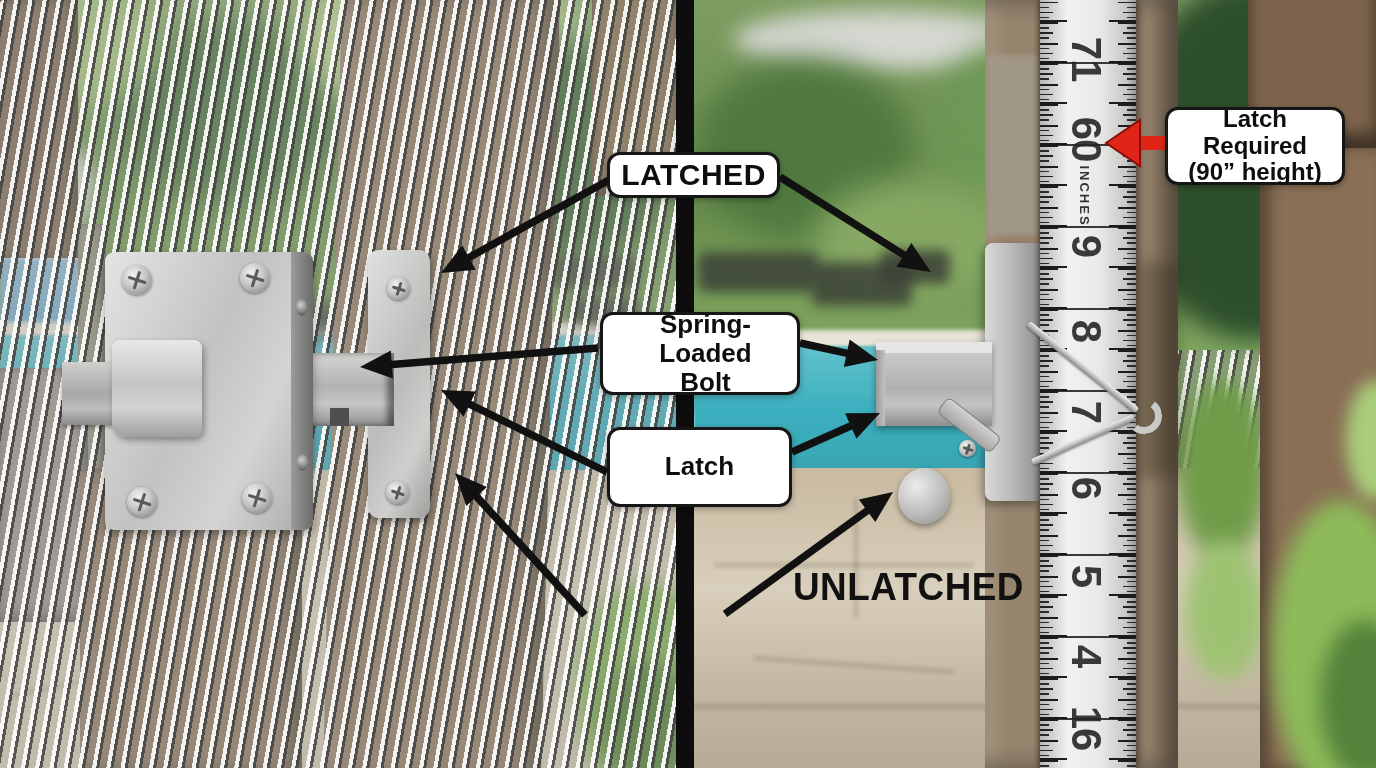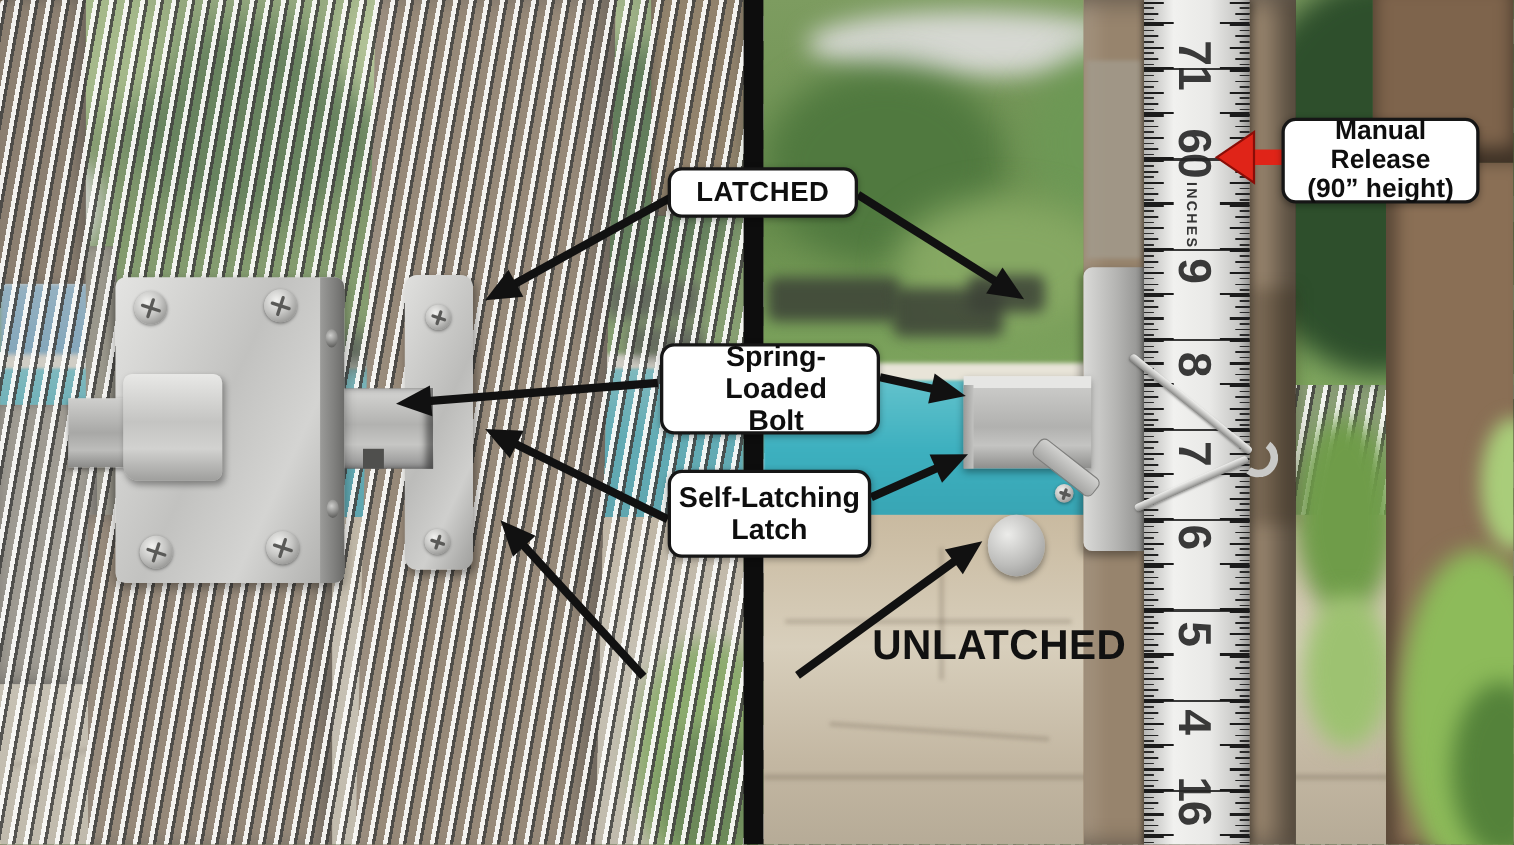--- a/index.html
+++ b/index.html
@@ -122,21 +122,21 @@
     background:repeating-linear-gradient(180deg,rgba(0,0,0,0) 0 62px,rgba(25,25,25,.85) 62px 64px,rgba(0,0,0,0) 64px 82px);}
   .tape-num{position:absolute;left:46px;color:#262626;font-weight:700;font-size:42px;line-height:1;
     transform:translate(-50%,-50%) rotate(90deg);letter-spacing:-1px;opacity:.9;}
   .tape-unit{position:absolute;left:44px;color:#333;font-weight:700;font-size:13px;letter-spacing:2px;
     transform:translate(-50%,-50%) rotate(90deg);}
 
   
   .callout{position:absolute;display:flex;flex-direction:column;align-items:center;justify-content:center;
     background:#ffffff;border:3px solid #161616;border-radius:13px;color:#0e0e0e;font-weight:700;
     text-align:center;z-index:50;box-shadow:0 2px 6px rgba(0,0,0,.3);box-sizing:border-box;line-height:1.12;}
-  .cl-latched{left:607px;top:152px;width:173px;height:46px;font-size:25px;letter-spacing:.5px;}
+  .cl-latched{left:607px;top:152px;width:173px;height:46px;font-size:30px;letter-spacing:.5px;}
   .cl-spring{left:600px;top:312px;width:200px;height:83px;font-size:26px;padding-left:11px;}
   .cl-self{left:607px;top:427px;width:185px;height:80px;font-size:26px;}
   .cl-nomanual{left:580px;top:612px;width:238px;height:85px;font-size:25px;}
   .cl-release{left:1165px;top:107px;width:180px;height:78px;font-size:24px;}
   .unlatched-text{position:absolute;left:793px;top:566px;z-index:50;color:#111;font-weight:700;
     font-size:38px;letter-spacing:.5px;transform:scaleX(.97);transform-origin:left;}
 
   .arrow-overlay{position:absolute;inset:0;z-index:40;pointer-events:none;}
   .chair{position:absolute;background:#3c4237;border-radius:8px;filter:blur(6px);opacity:.85;}
 </style>
@@ -272,22 +272,21 @@
     </svg>
 
   <div class="callout cl-latched">
     <span>LATCHED</span>
   </div>
   <div class="callout cl-spring">
     <span>Spring-Loaded</span>
     <span>Bolt</span>
   </div>
   <div class="callout cl-self">
-    <span>Self-Latching</span>
     <span>Latch</span>
   </div>
   <div class="callout cl-release">
-    <span>Manual Release</span>
+    <span>Latch Required</span>
     <span>(90” height)</span>
   </div>
   <div class="unlatched-text">UNLATCHED</div>
 
 </div>
 
 </body></html>

